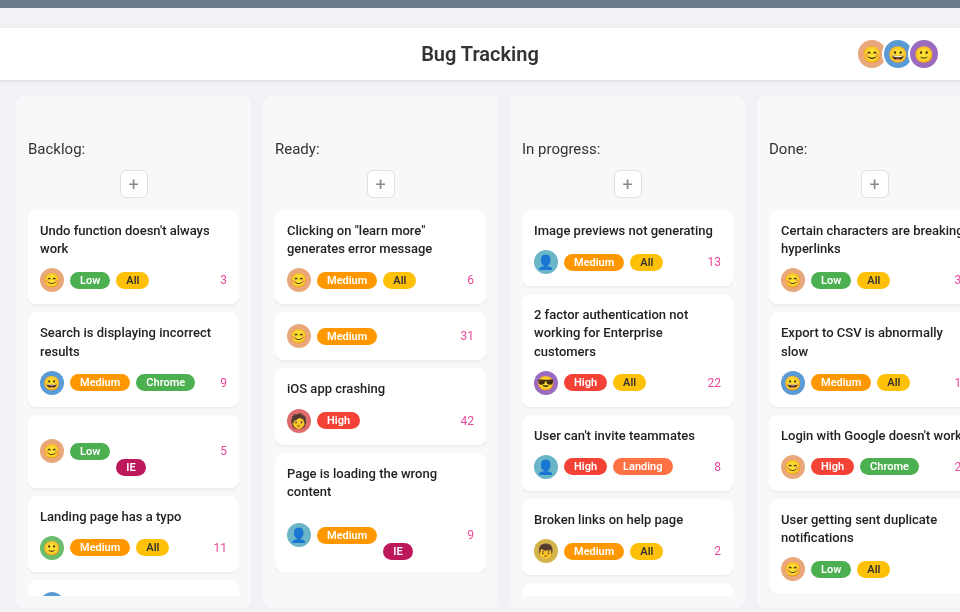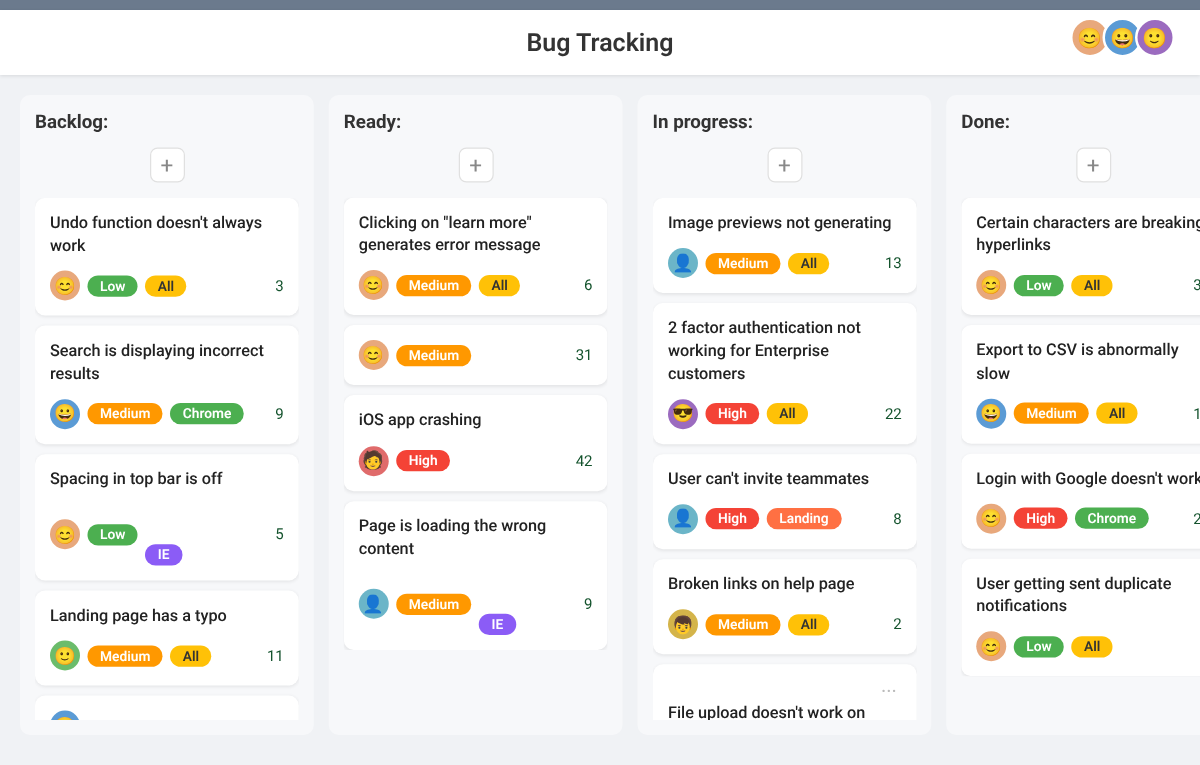--- a/index.html
+++ b/index.html
@@ -10,25 +10,26 @@
       height: 612px;
       overflow: hidden;
     }
     .top-bar {
       background: #6b7a8d;
       height: 8px;
     }
     .header {
       background: #fff;
       display: flex;
-      align-items: flex-end;
+      align-items: center;
       justify-content: center;
       padding: 14px 36px;
       position: relative;
       box-shadow: 0 1px 3px rgba(0,0,0,0.1);
+      margin-top: 20px;
     }
     .header-title {
       font-size: 20px;
       font-weight: 600;
       color: #333;
     }
     .header-avatars {
       position: absolute;
       right: 20px;
       display: flex;
@@ -67,22 +68,23 @@
       overflow: hidden;
     }
     .column-header {
       display: flex;
       align-items: center;
       justify-content: space-between;
       margin-bottom: 4px;
     }
     .column-title {
       font-size: 15px;
-      font-weight: 700;
+      font-weight: 400;
       color: #333;
+      margin-top: 32px;
     }
     .add-btn {
       width: 28px;
       height: 28px;
       border-radius: 6px;
       background: #fff;
       border: 1px solid #e0e0e0;
       display: flex;
       align-items: center;
       justify-content: center;
@@ -124,25 +126,25 @@
       border-radius: 12px;
       font-size: 11px;
       font-weight: 600;
       color: #fff;
     }
     .badge-low { background: #4caf50; }
     .badge-medium { background: #ff9800; }
     .badge-high { background: #f44336; text-align: center; }
     .badge-all { background: #ffc107; color: #333; }
     .badge-chrome { background: #4caf50; }
-    .badge-ie { background: #8b5cf6; margin-top: 32px; }
+    .badge-ie { background: #be185d; margin-top: 32px; }
     .badge-firefox { background: #ff7043; }
     .card-count {
       font-size: 12px;
-      color: #14532d;
+      color: #ec4899;
       margin-left: auto;
     }
     .col-add-row {
       display: flex;
       justify-content: center;
     }
     .cards-list {
       display: flex;
       flex-direction: column;
       gap: 8px;
@@ -201,21 +203,20 @@
         <div class="card">
           <div class="card-title">Search is displaying incorrect results</div>
           <div class="card-footer">
             <div class="card-avatar av-blue" style="font-size: 14px;">😀</div>
             <span class="badge badge-medium">Medium</span>
             <span class="badge badge-chrome">Chrome</span>
             <span class="card-count">9</span>
           </div>
         </div>
         <div class="card">
-          <div class="card-title">Spacing in top bar is off</div>
           <div class="card-footer">
             <div class="card-avatar av-orange" style="font-size: 14px;">😊</div>
             <span class="badge badge-low">Low</span>
             <span class="badge badge-ie">IE</span>
             <span class="card-count">5</span>
           </div>
         </div>
         <div class="card">
           <div class="card-title">Landing page has a typo</div>
           <div class="card-footer">

